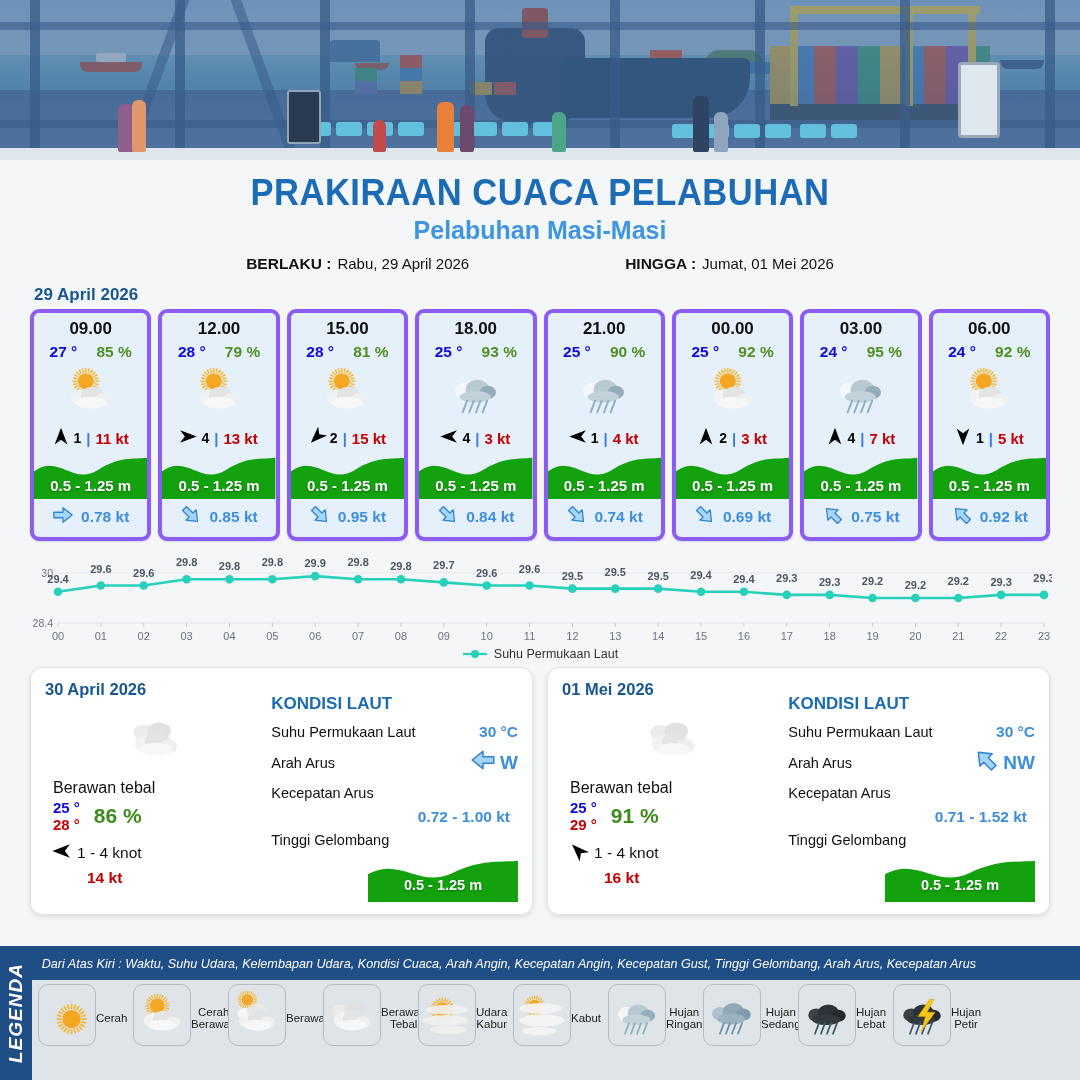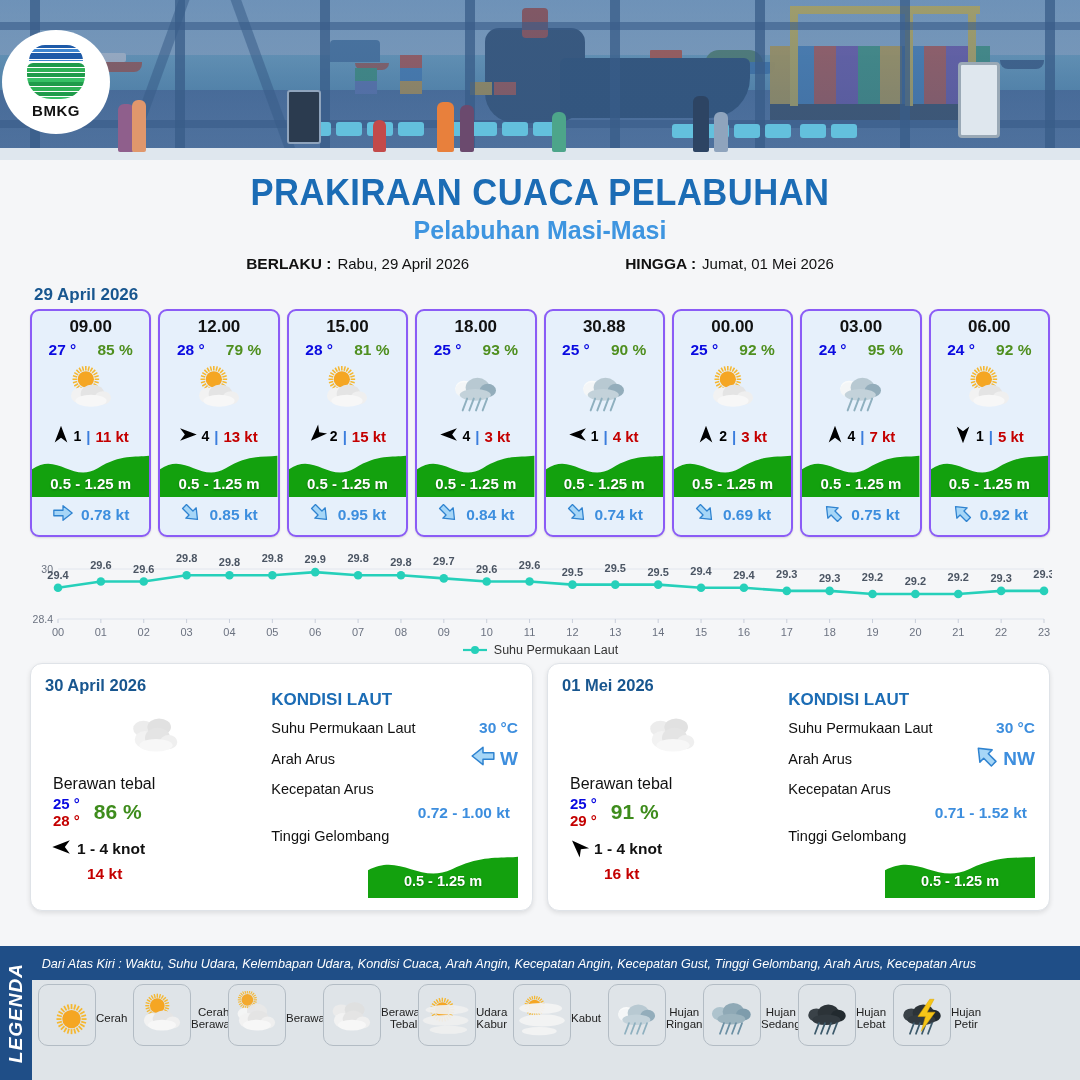--- a/index.html
+++ b/index.html
@@ -53,21 +53,21 @@
   .valid-cell { display:flex; align-items:baseline; gap:6px; }
   .valid-cell.b { margin-left:140px; }
   .valid-lbl { font-weight:bold; font-size:15.5px; }
   .valid-val { font-size:15px; }
 
   
   .day-label { margin:12px 0 4px 34px; font-size:17px; font-weight:bold; color:#18568f; }
 
   
   .cards { display:flex; gap:7px; padding:0 30px; }
-  .card { width:128px; background:#e6f0fb; border:2px solid #8b5cf6; border-radius:9px;
+  .card { width:128px; background:#e6f0fb; border:4px solid #8b5cf6; border-radius:9px;
           overflow:hidden; box-shadow:0 1px 2px rgba(0,0,0,.12); position:relative; }
   .c-time { text-align:center; font-size:17px; font-weight:bold; color:#111; padding-top:6px; }
   .c-th { display:flex; justify-content:space-around; align-items:baseline; padding:4px 6px 0; }
   .c-temp { font-size:15.5px; font-weight:bold; color:#0a0ae0; }
   .c-hum { font-size:15.5px; font-weight:bold; color:#4f8f1f; }
   .c-icon { height:62px; display:flex; align-items:center; justify-content:center; }
   .c-wind { display:flex; align-items:center; justify-content:center; gap:5px; padding:4px 0 2px;
             font-size:15px; font-weight:bold; }
   .c-wdir { font-size:14px; color:#000; }
   .c-sep { color:#3b7ddd; font-weight:bold; }
@@ -94,21 +94,21 @@
   .summ-left { width:47%; }
   .summ-date { font-size:16.5px; font-weight:bold; color:#18568f; }
   .summ-ico { height:64px; display:flex; align-items:center; justify-content:center; margin-top:6px; }
   .summ-cond { font-size:16px; color:#111; margin-top:10px; padding-left:8px; }
   .summ-tr { display:flex; align-items:center; gap:14px; padding-left:8px; margin-top:2px; }
   .summ-temps { display:flex; flex-direction:column; }
   .t-min { color:#0a0ae0; font-size:15px; font-weight:bold; }
   .t-max { color:#c40000; font-size:15px; font-weight:bold; }
   .summ-hum { color:#3e8c1c; font-size:21px; font-weight:bold; }
   .summ-wind { display:flex; align-items:center; gap:7px; padding-left:8px; margin-top:8px;
-               font-size:15.5px; font-weight:bold; color:#111; }
+               font-size:15.5px; font-weight:normal; color:#111; }
   .summ-gust { color:#c40000; font-size:15.5px; font-weight:bold; padding-left:42px; margin-top:4px; }
 
   .summ-right { width:53%; position:relative; }
   .kl-title { font-size:17px; font-weight:bold; color:#1b6cb5; margin:14px 0 6px 4px; }
   .kl-row { display:flex; justify-content:space-between; align-items:center;
             font-size:14.5px; color:#111; margin:0 0 3px 4px; min-height:24px; }
   .kl-val { color:#3d8ede; font-size:15.5px; font-weight:bold; }
   .kl-val2 { color:#3d8ede; font-size:15.5px; font-weight:bold; text-align:right;
              margin:2px 8px 2px 0; }
   .kl-dir { display:flex; align-items:center; gap:4px; color:#3d8ede; font-size:19px; font-weight:bold; }
@@ -204,25 +204,20 @@
   <div class="person" style="left:132px;top:100px;width:14px;height:52px;background:#e0976c;"></div>
   <div class="person" style="left:437px;top:102px;width:17px;height:50px;background:#e8803c;"></div>
   <div class="person" style="left:460px;top:105px;width:14px;height:47px;background:#6b4a6e;"></div>
   <div class="person" style="left:373px;top:120px;width:13px;height:32px;background:#c34a4a;"></div>
   <div class="person" style="left:552px;top:112px;width:14px;height:40px;background:#4da58a;"></div>
   <div class="person" style="left:693px;top:96px;width:16px;height:56px;background:#2d4463;"></div>
   <div class="person" style="left:714px;top:112px;width:14px;height:40px;background:#8fa4bd;"></div>
   <div style="position:absolute;left:287px;top:90px;width:34px;height:54px;background:#2b3b4f;border:2px solid #8fa4bd;border-radius:3px;"></div>
   <div style="position:absolute;left:958px;top:62px;width:42px;height:76px;background:#dfe7ee;border:3px solid #9aa9b6;border-radius:4px;"></div>
 
-  <div class="logo-oval">
-    <div class="logo-arc"></div>
-    <div class="logo-body"></div>
-    <div class="logo-text">BMKG</div>
-  </div>
 
 </div>
 
 <div class="title-area">
   <div class="title-main">PRAKIRAAN CUACA PELABUHAN</div>
   <div class="title-sub">Pelabuhan Masi-Masi</div>
   <div class="valid-row">
     <div class="valid-cell">
       <span class="valid-lbl">BERLAKU :</span>
       <span class="valid-val">Rabu, 29 April 2026</span>
@@ -487,21 +482,21 @@
     <div class="c-cur">
       <span><svg width="22" height="22" viewBox="0 0 24 24" style="transform:rotate(135deg)">
     <g transform="rotate(-90 12 12)">
       <polygon points="2,9 12,9 12,4 22,12 12,20 12,15 2,15" fill="#a6d6f7" stroke="#2f83d0" stroke-width="1.4" stroke-linejoin="round"></polygon>
     </g>
           </svg></span>
       <span>0.84 kt</span>
     </div>
     </div>
     <div class="card">
-    <div class="c-time">30.88</div>
+    <div class="c-time">21.00</div>
     <div class="c-th">
       <span class="c-temp">25 °</span>
       <span class="c-hum">90 %</span>
     </div>
     <div class="c-icon">
         <svg width="62" height="53.32" viewBox="0 0 80 72">
           <g>
             <ellipse cx="24" cy="34" rx="12" ry="10" fill="#fafbfb"></ellipse>
           </g>
           <g>

